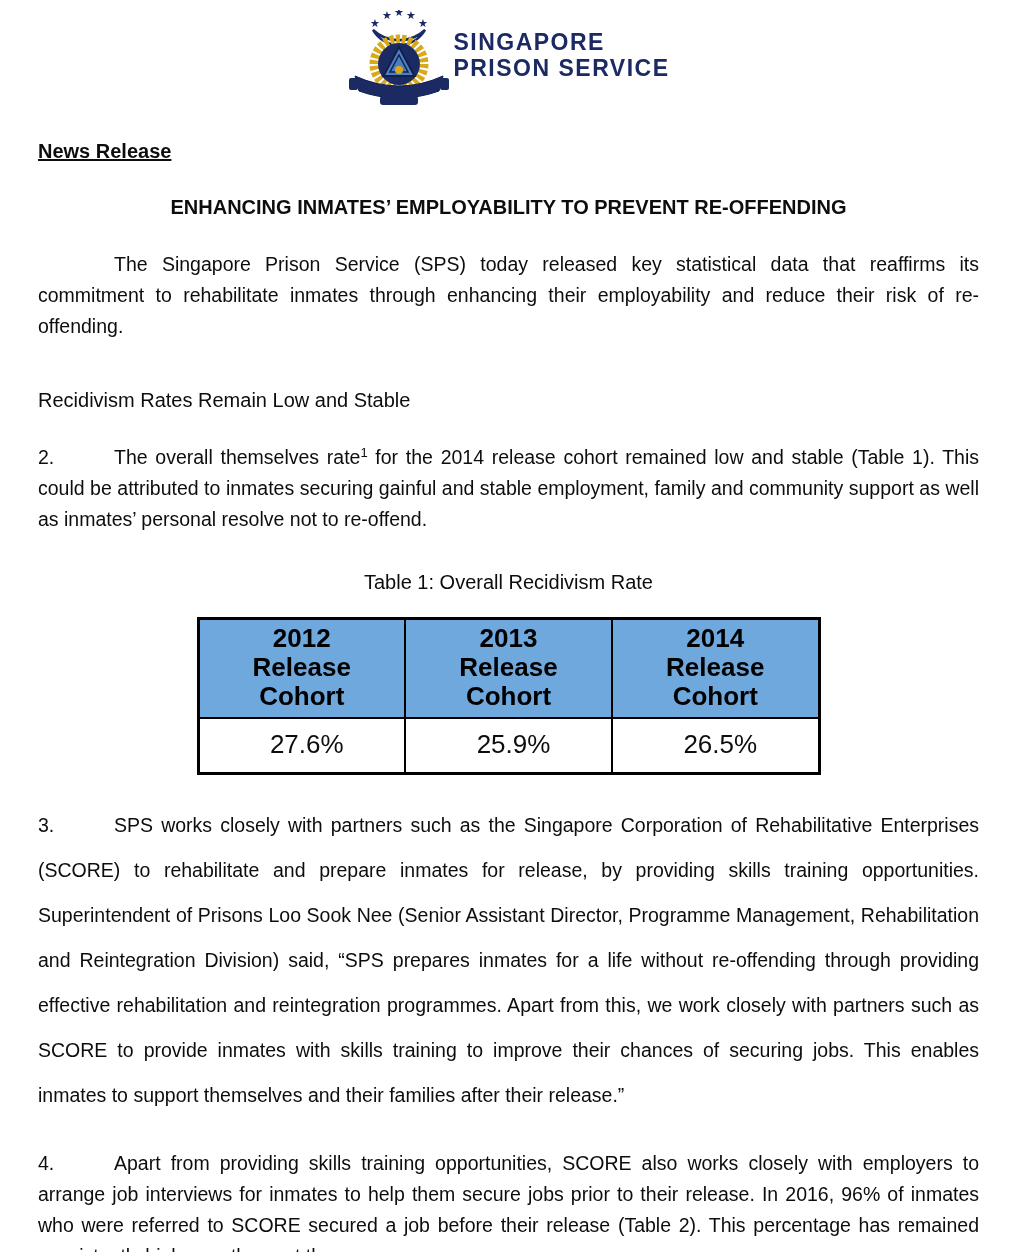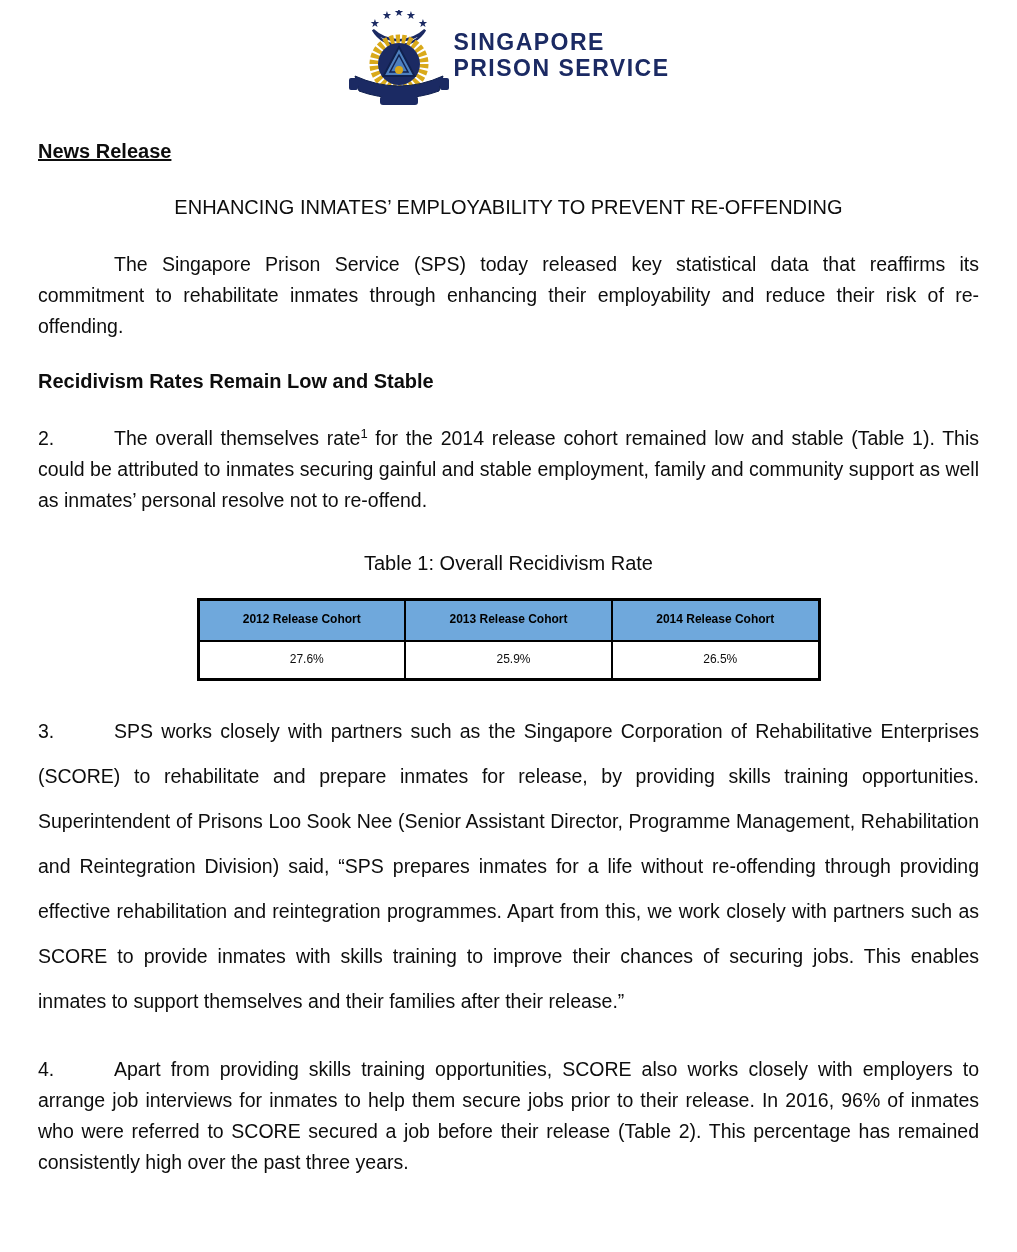--- a/index.html
+++ b/index.html
@@ -40,38 +40,38 @@
   
   .kicker {
     margin-top: 34px;
     font-weight: bold;
     font-size: 20px;
     text-decoration: underline;
   }
   .doc-title {
     margin-top: 33px;
     text-align: center;
-    font-weight: normal;
+    font-weight: bold;
     font-size: 20px;
   }
   .para {
     margin-top: 30px;
     font-size: 19.5px;
     line-height: 31px;
     text-align: justify;
   }
   .para.indent-first { text-indent: 76px; }
   .pnum {
     display: inline-block;
     width: 76px;
     text-indent: 0;
   }
   .section-heading {
-    margin-top: 28px;
-    font-weight: bold;
+    margin-top: 47px;
+    font-weight: normal;
     font-size: 20px;
   }
   sup.fn {
     font-size: 13px;
     vertical-align: super;
     line-height: 0;
   }
   .para.loose { line-height: 45px; }
 
   
@@ -83,21 +83,21 @@
   }
   table.data-table {
     margin: 23px auto 0 auto;
     border-collapse: collapse;
     width: 624px;
     table-layout: fixed;
   }
   table.data-table th, table.data-table td {
     border: 2px solid #000000;
     text-align: center;
-    font-size: 12px;
+    font-size: 26px;
   }
   table.data-table th {
     background: #6fa8dc;
     font-weight: bold;
     line-height: 29px;
     padding: 4px 28px 6px 28px;
     color: #000000;
   }
   table.data-table td {
     padding: 10px 6px 12px 16px;

